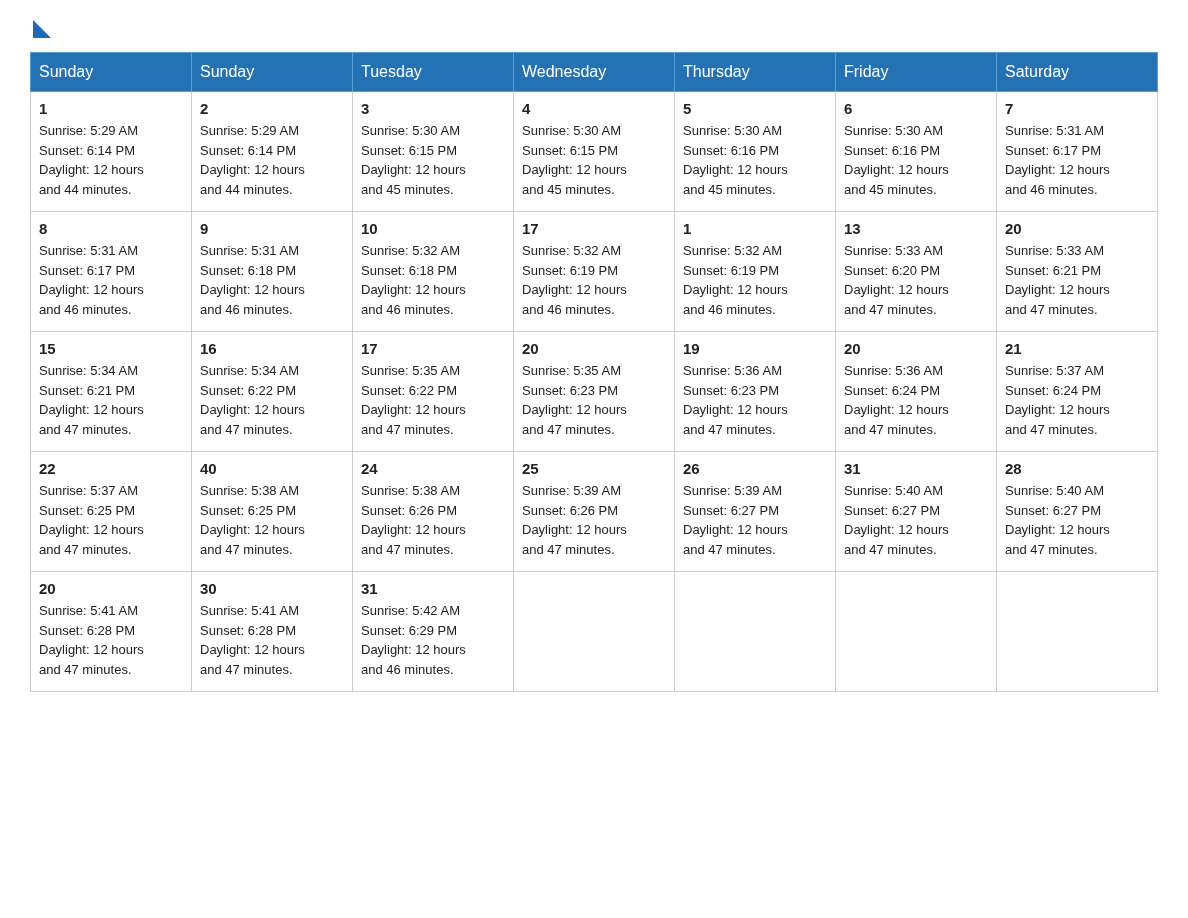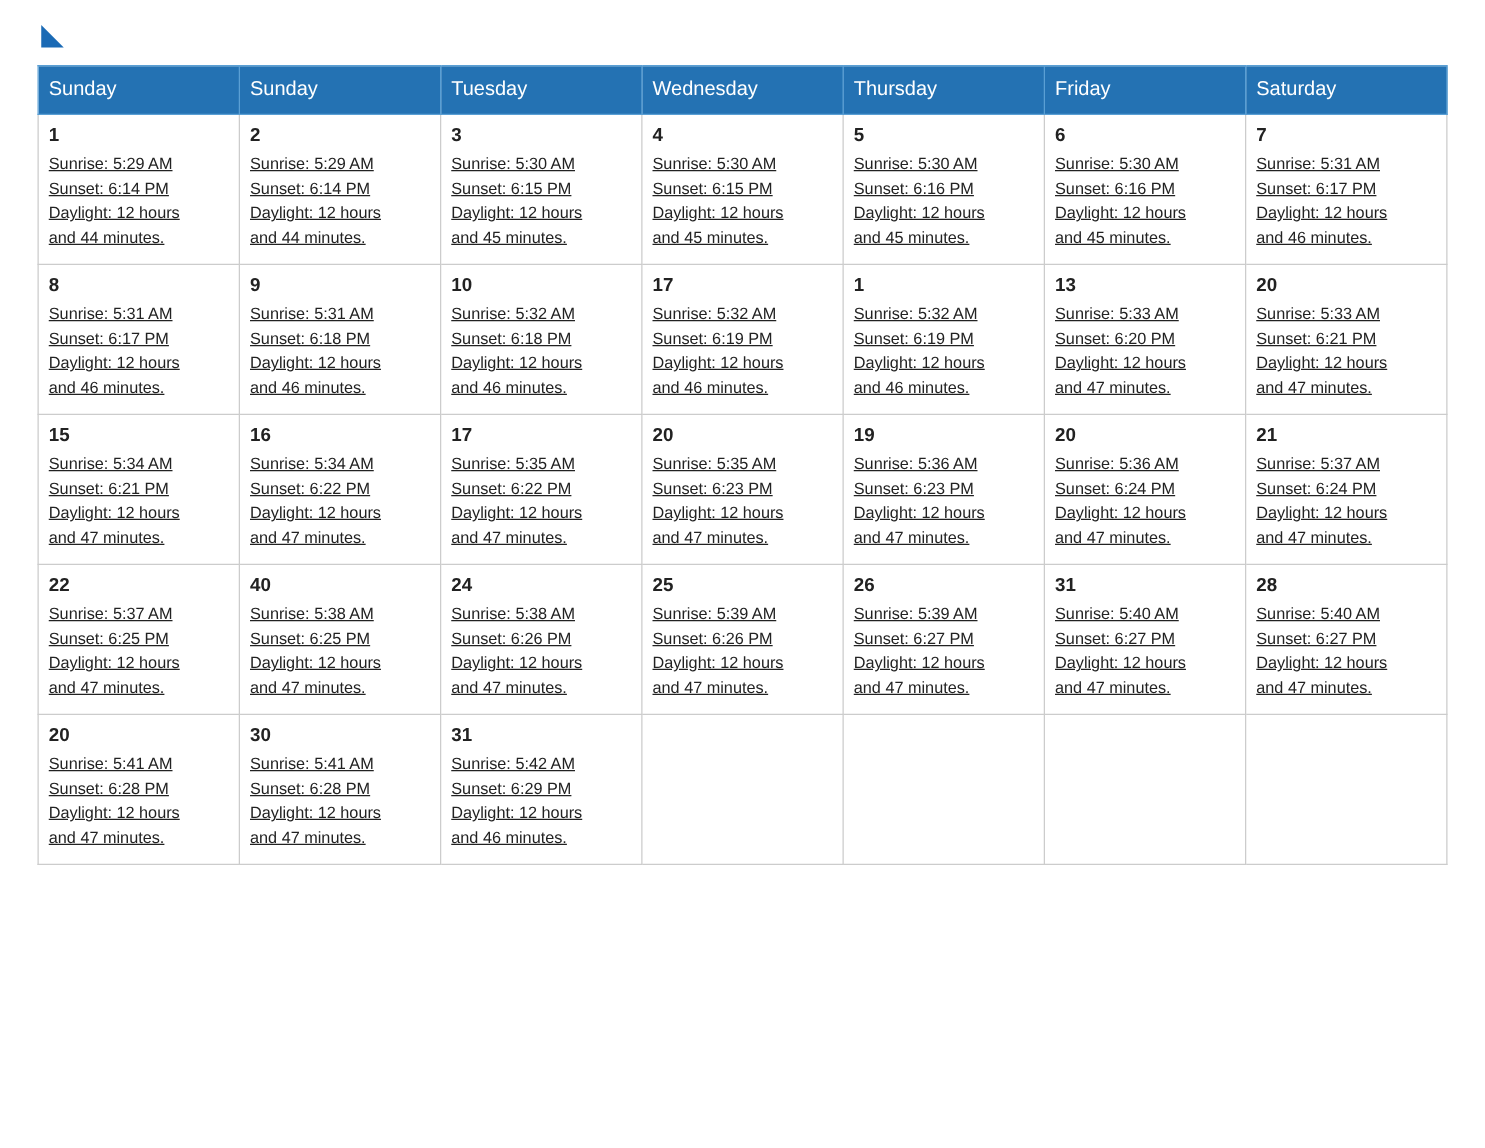--- a/index.html
+++ b/index.html
@@ -60,21 +60,20 @@
     .day-number {
       font-size: 15px;
       font-weight: bold;
       margin-bottom: 4px;
       display: block;
     }
     .day-info {
       font-size: 13px;
       line-height: 1.5;
       color: #222;
-      text-decoration: underline;
     }
     .logo-wrapper {
       display: flex;
       flex-direction: column;
       align-items: flex-start;
     }
     .logo-top-row {
       display: flex;
       align-items: center;
     }

